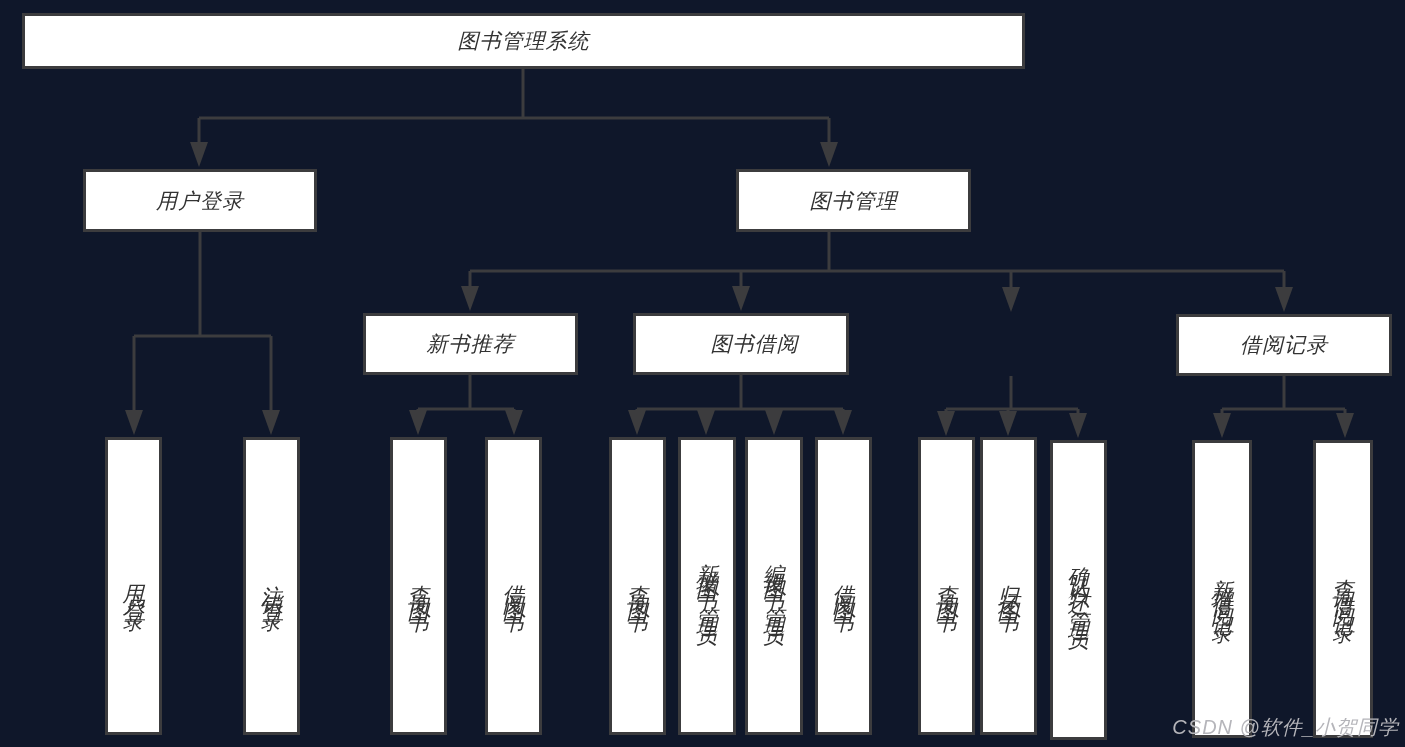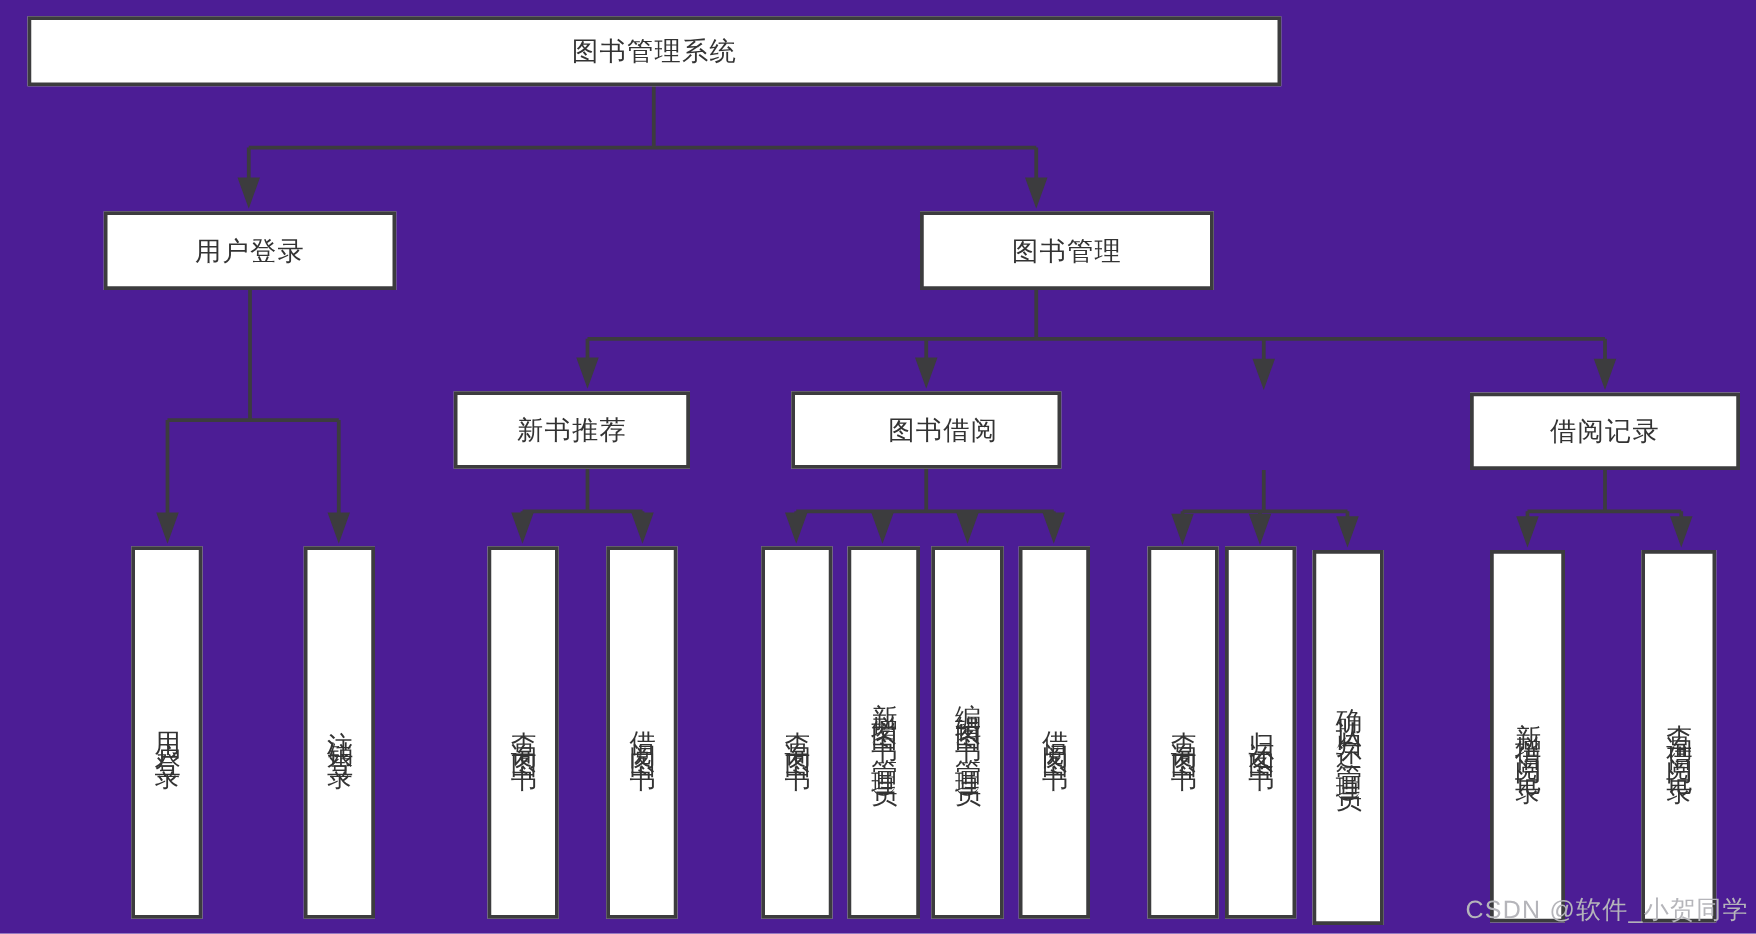--- a/index.html
+++ b/index.html
@@ -1,21 +1,22 @@
 <!DOCTYPE html>
 <html><head>
 <meta charset="utf-8">
 <style>
   html,body{margin:0;padding:0;background:#fff;}
   #canvas{
     position:relative;
     width:1405px;height:747px;
-    background:#4c1d95;
+    background:#0f172a;
     font-family:"Liberation Sans", sans-serif;
     overflow:hidden;
+    font-style:italic;
   }
   .node{
     position:absolute;
     box-sizing:border-box;
     border:3px solid #3c3c3e;
     background:#ffffff;
     display:flex;
     align-items:center;
     justify-content:center;
     font-size:21px;
@@ -89,21 +90,21 @@
     <span>图书管理系统</span>
   </div>
 
   <div class="node" style="left:83px;top:169px;width:234px;height:63px;">
     <span>用户登录</span>
   </div>
   <div class="node" style="left:712px;top:169px;width:235px;height:63px;margin-left:24px;">
     <span>图书管理</span>
   </div>
 
-  <div class="node" style="left:363px;top:313px;width:189px;height:62px;">
+  <div class="node" style="left:363px;top:313px;width:215px;height:62px;">
     <span>新书推荐</span>
   </div>
   <div class="node" style="left:633px;top:313px;width:216px;height:62px;padding-left:27px;">
     <span>图书借阅</span>
   </div>
   <div class="node" style="left:1176px;top:314px;width:216px;height:62px;">
     <span>借阅记录</span>
   </div>
 
   <div class="node vnode" style="left:105px;top:437px;width:57px;height:298px;">

